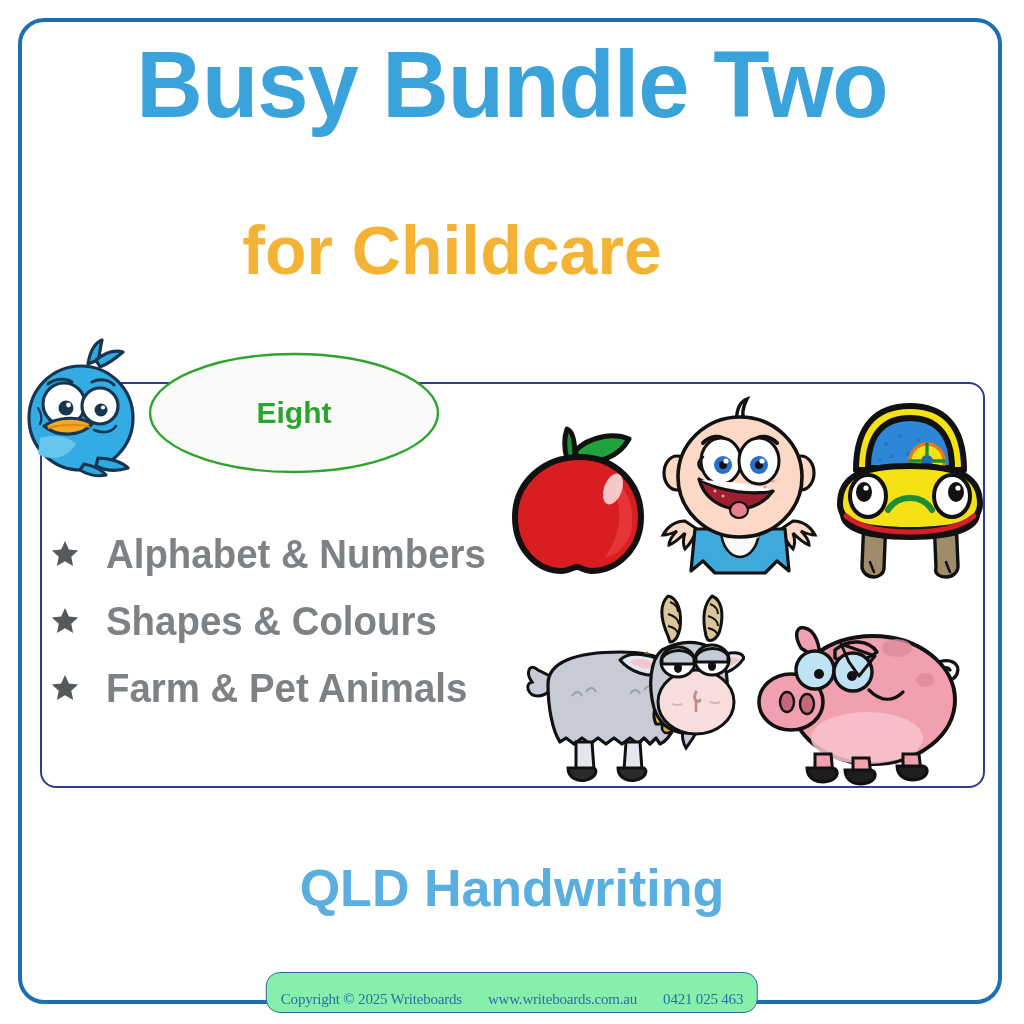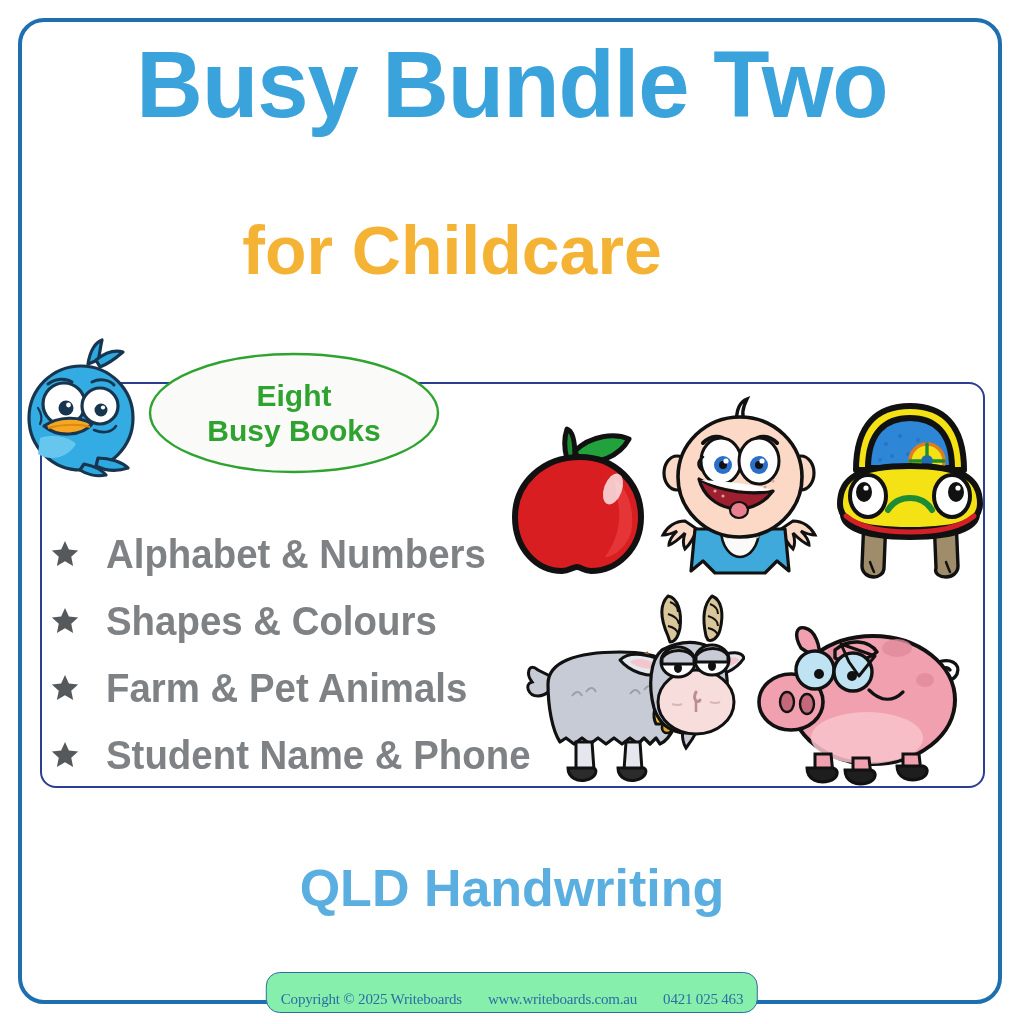--- a/index.html
+++ b/index.html
@@ -239,21 +239,20 @@
       <path d="M14 74 C18 80 18 86 16 90" stroke="#17354F" stroke-width="2.2" fill="none" stroke-linecap="round"></path>
     </svg>
   </div>
 
   <div class="badge">
     <svg class="oval-svg" viewBox="0 0 292 122" width="292" height="122" xmlns="http://www.w3.org/2000/svg">
       <ellipse cx="146" cy="61" rx="144" ry="59" fill="#FAFAF8" stroke="#2FA32F" stroke-width="2.4"></ellipse>
     </svg>
     <div class="badge-text">
       <div>Eight</div>
-      <div>Busy Books</div>
     </div>
   </div>
 
   <div class="features">
 
     <div class="feature-row">
       <svg class="star-icon" viewBox="0 0 24 24">
         <path d="M12 1.6l3.1 6.8 7.4.8-5.5 5 1.5 7.3-6.5-3.7-6.5 3.7 1.5-7.3-5.5-5 7.4-.8z" fill="#55595C"></path>
       </svg>
       <span class="feature-label">Alphabet &amp; Numbers</span>
@@ -266,26 +265,20 @@
       <span class="feature-label">Shapes &amp; Colours</span>
     </div>
 
     <div class="feature-row">
       <svg class="star-icon" viewBox="0 0 24 24">
         <path d="M12 1.6l3.1 6.8 7.4.8-5.5 5 1.5 7.3-6.5-3.7-6.5 3.7 1.5-7.3-5.5-5 7.4-.8z" fill="#55595C"></path>
       </svg>
       <span class="feature-label">Farm &amp; Pet Animals</span>
     </div>
 
-    <div class="feature-row">
-      <svg class="star-icon" viewBox="0 0 24 24">
-        <path d="M12 1.6l3.1 6.8 7.4.8-5.5 5 1.5 7.3-6.5-3.7-6.5 3.7 1.5-7.3-5.5-5 7.4-.8z" fill="#55595C"></path>
-      </svg>
-      <span class="feature-label">Student Name &amp; Phone</span>
-    </div>
 
   </div>
 
   <div class="art art-apple">
     <svg viewBox="0 0 150 160" width="150" height="160" xmlns="http://www.w3.org/2000/svg">
       <path d="M62 44 C58 30 60 20 62 14 C68 16 70 28 70 42 Z" fill="#1E8B35" stroke="#111" stroke-width="5" stroke-linejoin="round"></path>
       <path d="M70 36 C86 20 110 18 124 24 C114 42 92 50 74 46 Z" fill="#22A23C" stroke="#111" stroke-width="5" stroke-linejoin="round"></path>
       <path d="M75 42 C110 42 136 68 136 102 C136 134 112 156 86 156 C79 156 76 152 72 152 C68 152 64 156 57 156 C32 156 10 134 10 102 C10 68 38 42 75 42 Z" fill="#D81E21" stroke="#111" stroke-width="6" stroke-linejoin="round"></path>
       <path d="M110 64 C124 76 130 96 126 118 C120 134 108 142 100 142 C112 126 118 104 112 84 Z" fill="#F2484B" opacity="0.55"></path>
       <ellipse cx="108" cy="74" rx="9" ry="16" transform="rotate(20 108 74)" fill="#ffffff" opacity="0.75"></ellipse>

